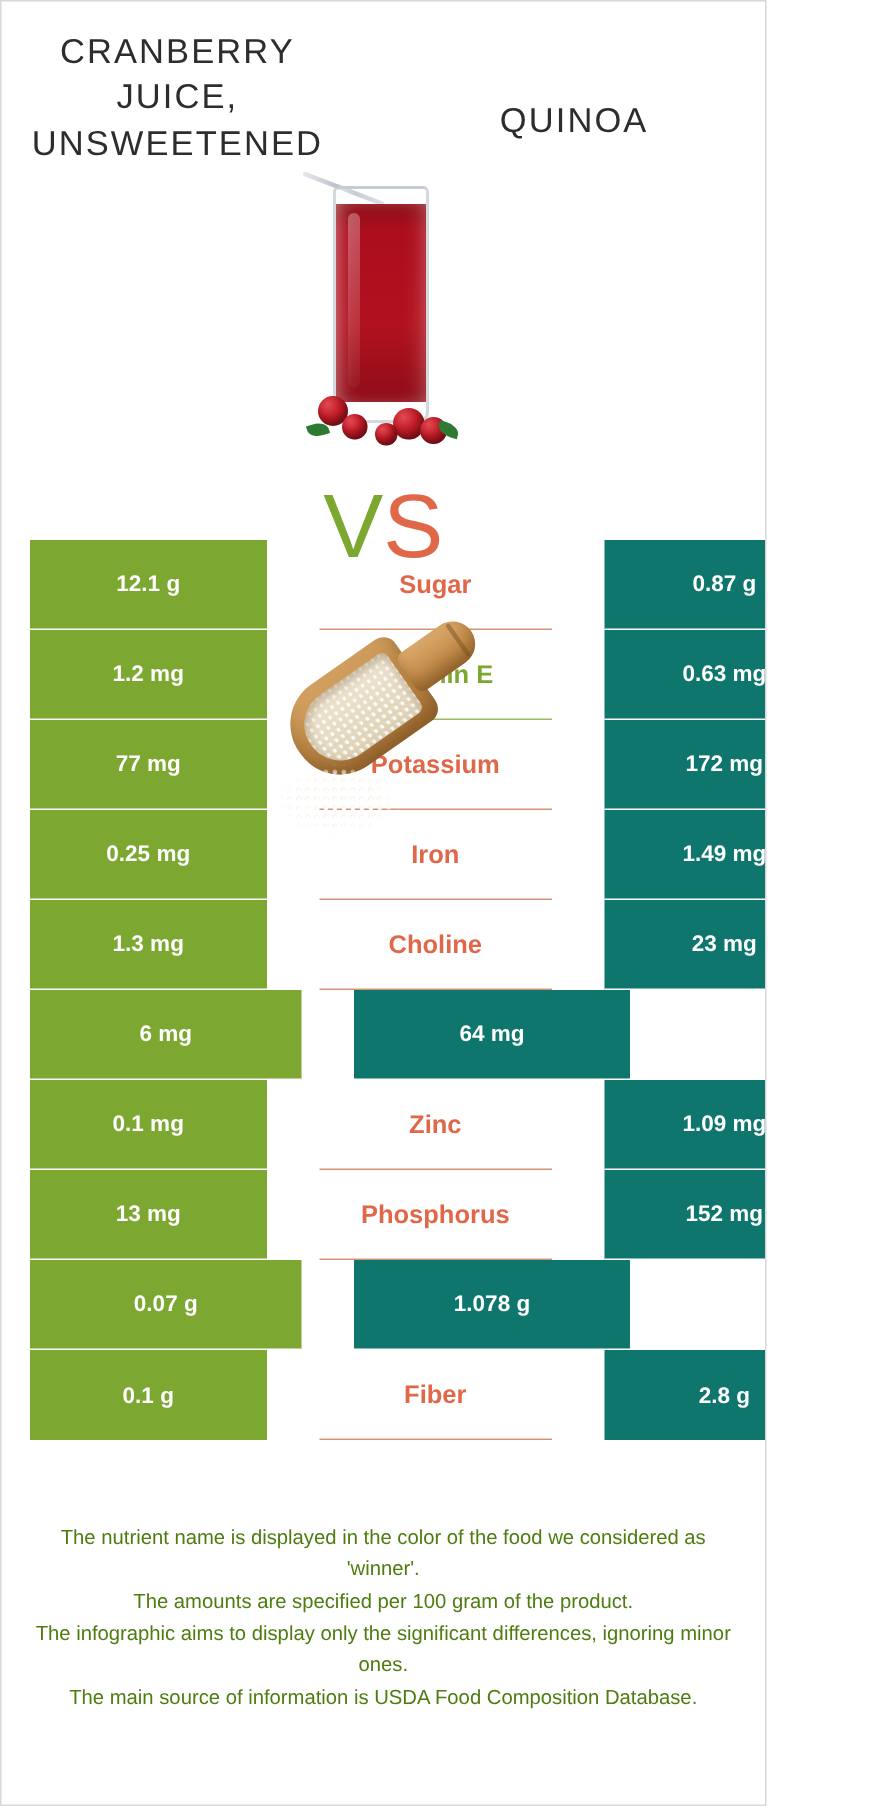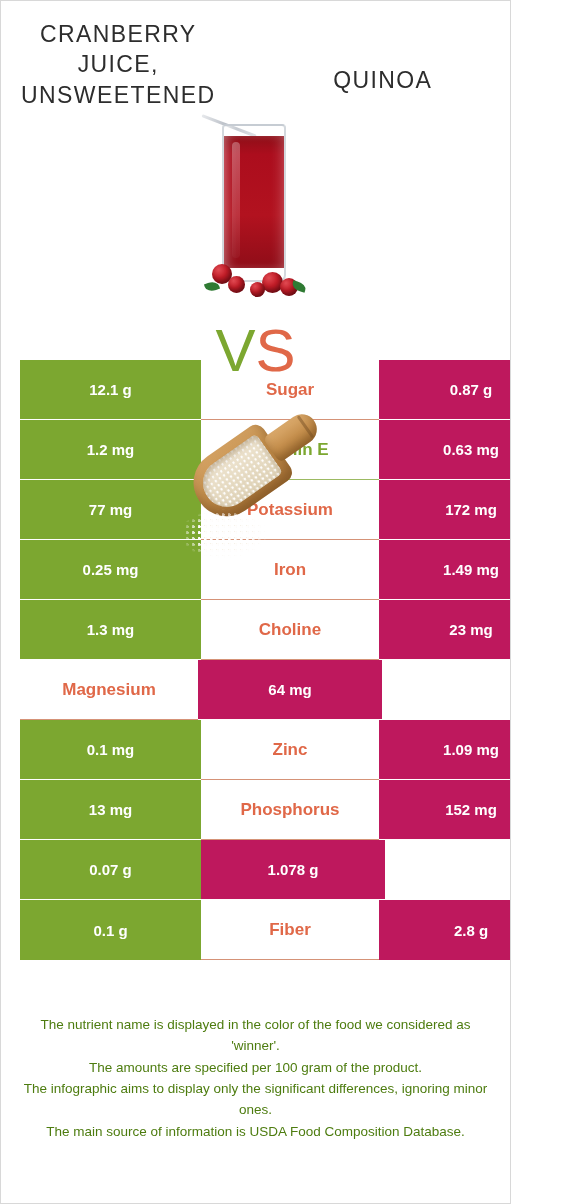--- a/index.html
+++ b/index.html
@@ -177,20 +177,21 @@
   
   .table {
     margin: 6px 18px 0 19px;
     width: 543px;
     box-sizing: border-box;
   }
   .nrow {
     display: flex;
     height: 60px;
     align-items: stretch;
+    gap: 35px;
   }
   .cell {
     display: flex;
     align-items: center;
     justify-content: center;
     font-size: 15px;
     font-weight: 600;
     box-sizing: border-box;
   }
   .cell-left {
@@ -200,21 +201,21 @@
     border-bottom: 1px solid #ffffff;
   }
   .cell-mid {
     width: 178px;
     background: #ffffff;
     font-size: 17px;
     font-weight: 700;
   }
   .cell-right {
     width: 184px;
-    background: #be185d;
+    background: #0f766e;
     color: #ffffff;
     border-bottom: 1px solid #ffffff;
   }
   .nrow:last-child .cell-left,
   .nrow:last-child .cell-right { border-bottom: none; }
 
   .win-green .cell-mid { color: #7CA730; border-bottom: 1px solid #9cba62; }
   .win-orange .cell-mid { color: #E06848; border-bottom: 1px solid #d59277; }
   .nrow:last-child .cell-mid { border-bottom: 1px solid #d59277; }
 
@@ -300,21 +301,21 @@
         <div class="cell cell-left">0.25 mg</div>
         <div class="cell cell-mid">Iron</div>
         <div class="cell cell-right">1.49 mg</div>
       </div>
       <div class="nrow win-orange">
         <div class="cell cell-left">1.3 mg</div>
         <div class="cell cell-mid">Choline</div>
         <div class="cell cell-right">23 mg</div>
       </div>
       <div class="nrow win-orange">
-        <div class="cell cell-mid">Magnesium</div>
+        <div class="cell cell-left">6 mg</div>
         <div class="cell cell-right">64 mg</div>
       </div>
       <div class="nrow win-orange">
         <div class="cell cell-left">0.1 mg</div>
         <div class="cell cell-mid">Zinc</div>
         <div class="cell cell-right">1.09 mg</div>
       </div>
       <div class="nrow win-orange">
         <div class="cell cell-left">13 mg</div>
         <div class="cell cell-mid">Phosphorus</div>

